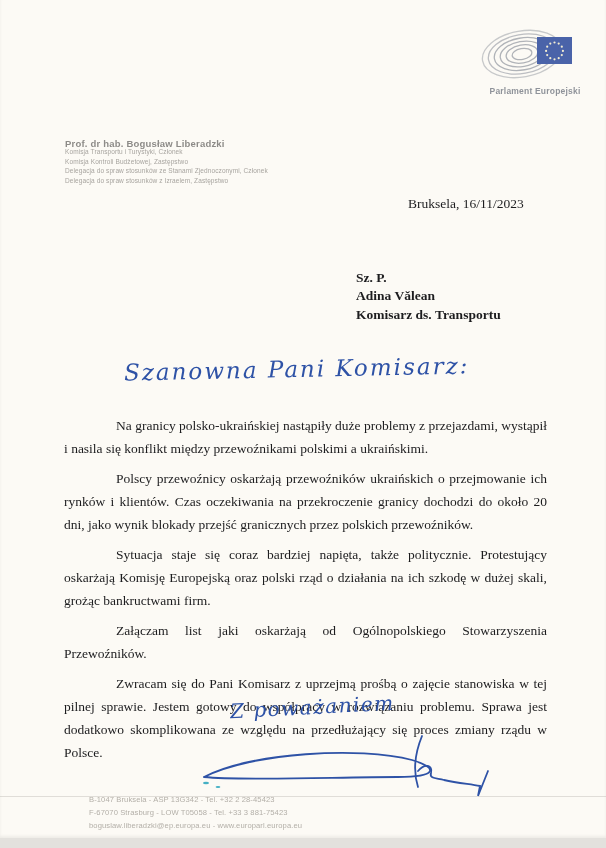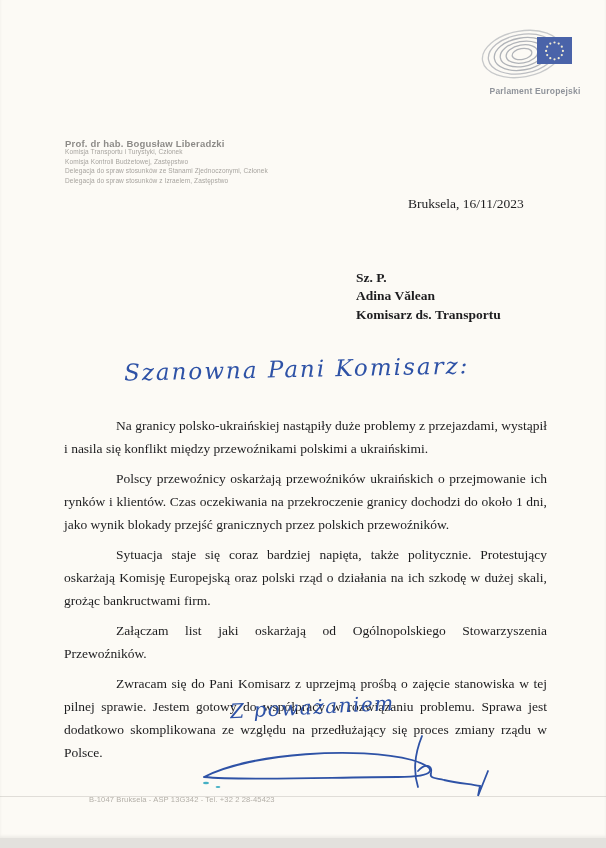--- a/index.html
+++ b/index.html
@@ -114,21 +114,21 @@
     <div class="recipient">
       <div>Sz. P.</div>
       <div>Adina Vălean</div>
       <div>Komisarz ds. Transportu</div>
     </div>
 
     <div class="hw hw-greeting">Szanowna Pani Komisarz:</div>
 
     <div class="body-text">
       <p>Na granicy polsko-ukraińskiej nastąpiły duże problemy z przejazdami, wystąpił i nasila się konflikt między przewoźnikami polskimi a ukraińskimi.</p>
-      <p>Polscy przewoźnicy oskarżają przewoźników ukraińskich o przejmowanie ich rynków i klientów. Czas oczekiwania na przekroczenie granicy dochodzi do około 1 dni, jako wynik blokady przejść granicznych przez polskich przewoźników.</p>
+      <p>Polscy przewoźnicy oskarżają przewoźników ukraińskich o przejmowanie ich rynków i klientów. Czas oczekiwania na przekroczenie granicy dochodzi do około 20 dni, jako wynik blokady przejść granicznych przez polskich przewoźników.</p>
       <p>Sytuacja staje się coraz bardziej napięta, także politycznie. Protestujący oskarżają Komisję Europejską oraz polski rząd o działania na ich szkodę w dużej skali, grożąc bankructwami firm.</p>
       <p>Załączam list jaki oskarżają od Ogólnopolskiego Stowarzyszenia Przewoźników.</p>
       <p>Zwracam się do Pani Komisarz z uprzejmą prośbą o zajęcie stanowiska w tej pilnej sprawie. Jestem gotowy do współpracy w rozwiązaniu problemu. Sprawa jest dodatkowo skomplikowana ze względu na przedłużający się proces zmiany rządu w Polsce.</p>
     </div>
 
     <div class="hw hw-closing">Z poważaniem</div>
     <svg class="signature-svg" width="310" height="75" viewBox="0 0 310 75">
       <g fill="none" stroke="#2e52a6" stroke-width="1.8" stroke-linecap="round">
         <path d="M 14 46 C 60 22, 170 15, 222 29 C 249 37, 247 46, 208 46 C 148 46, 54 50, 14 46"></path>
         <path d="M 232 5 C 225 22, 223 40, 228 56"></path>
@@ -136,17 +136,19 @@
       </g>
       <g fill="#45b0c4">
         <ellipse cx="16" cy="52" rx="3" ry="1.2"></ellipse>
         <ellipse cx="28" cy="56" rx="2.4" ry="1"></ellipse>
       </g>
     </svg>
 
     <div class="fold-line"></div>
     <div class="footer-block">
       <div>B-1047 Bruksela - ASP 13G342 - Tel. +32 2 28-45423</div>
+      <div>F-67070 Strasburg - LOW T05058 - Tel. +33 3 881-75423</div>
+      <div>boguslaw.liberadzki@ep.europa.eu - www.europarl.europa.eu</div>
     </div>
   </div>
 
   <div class="scan-strip"></div>
 </div>
 
 </body></html>

